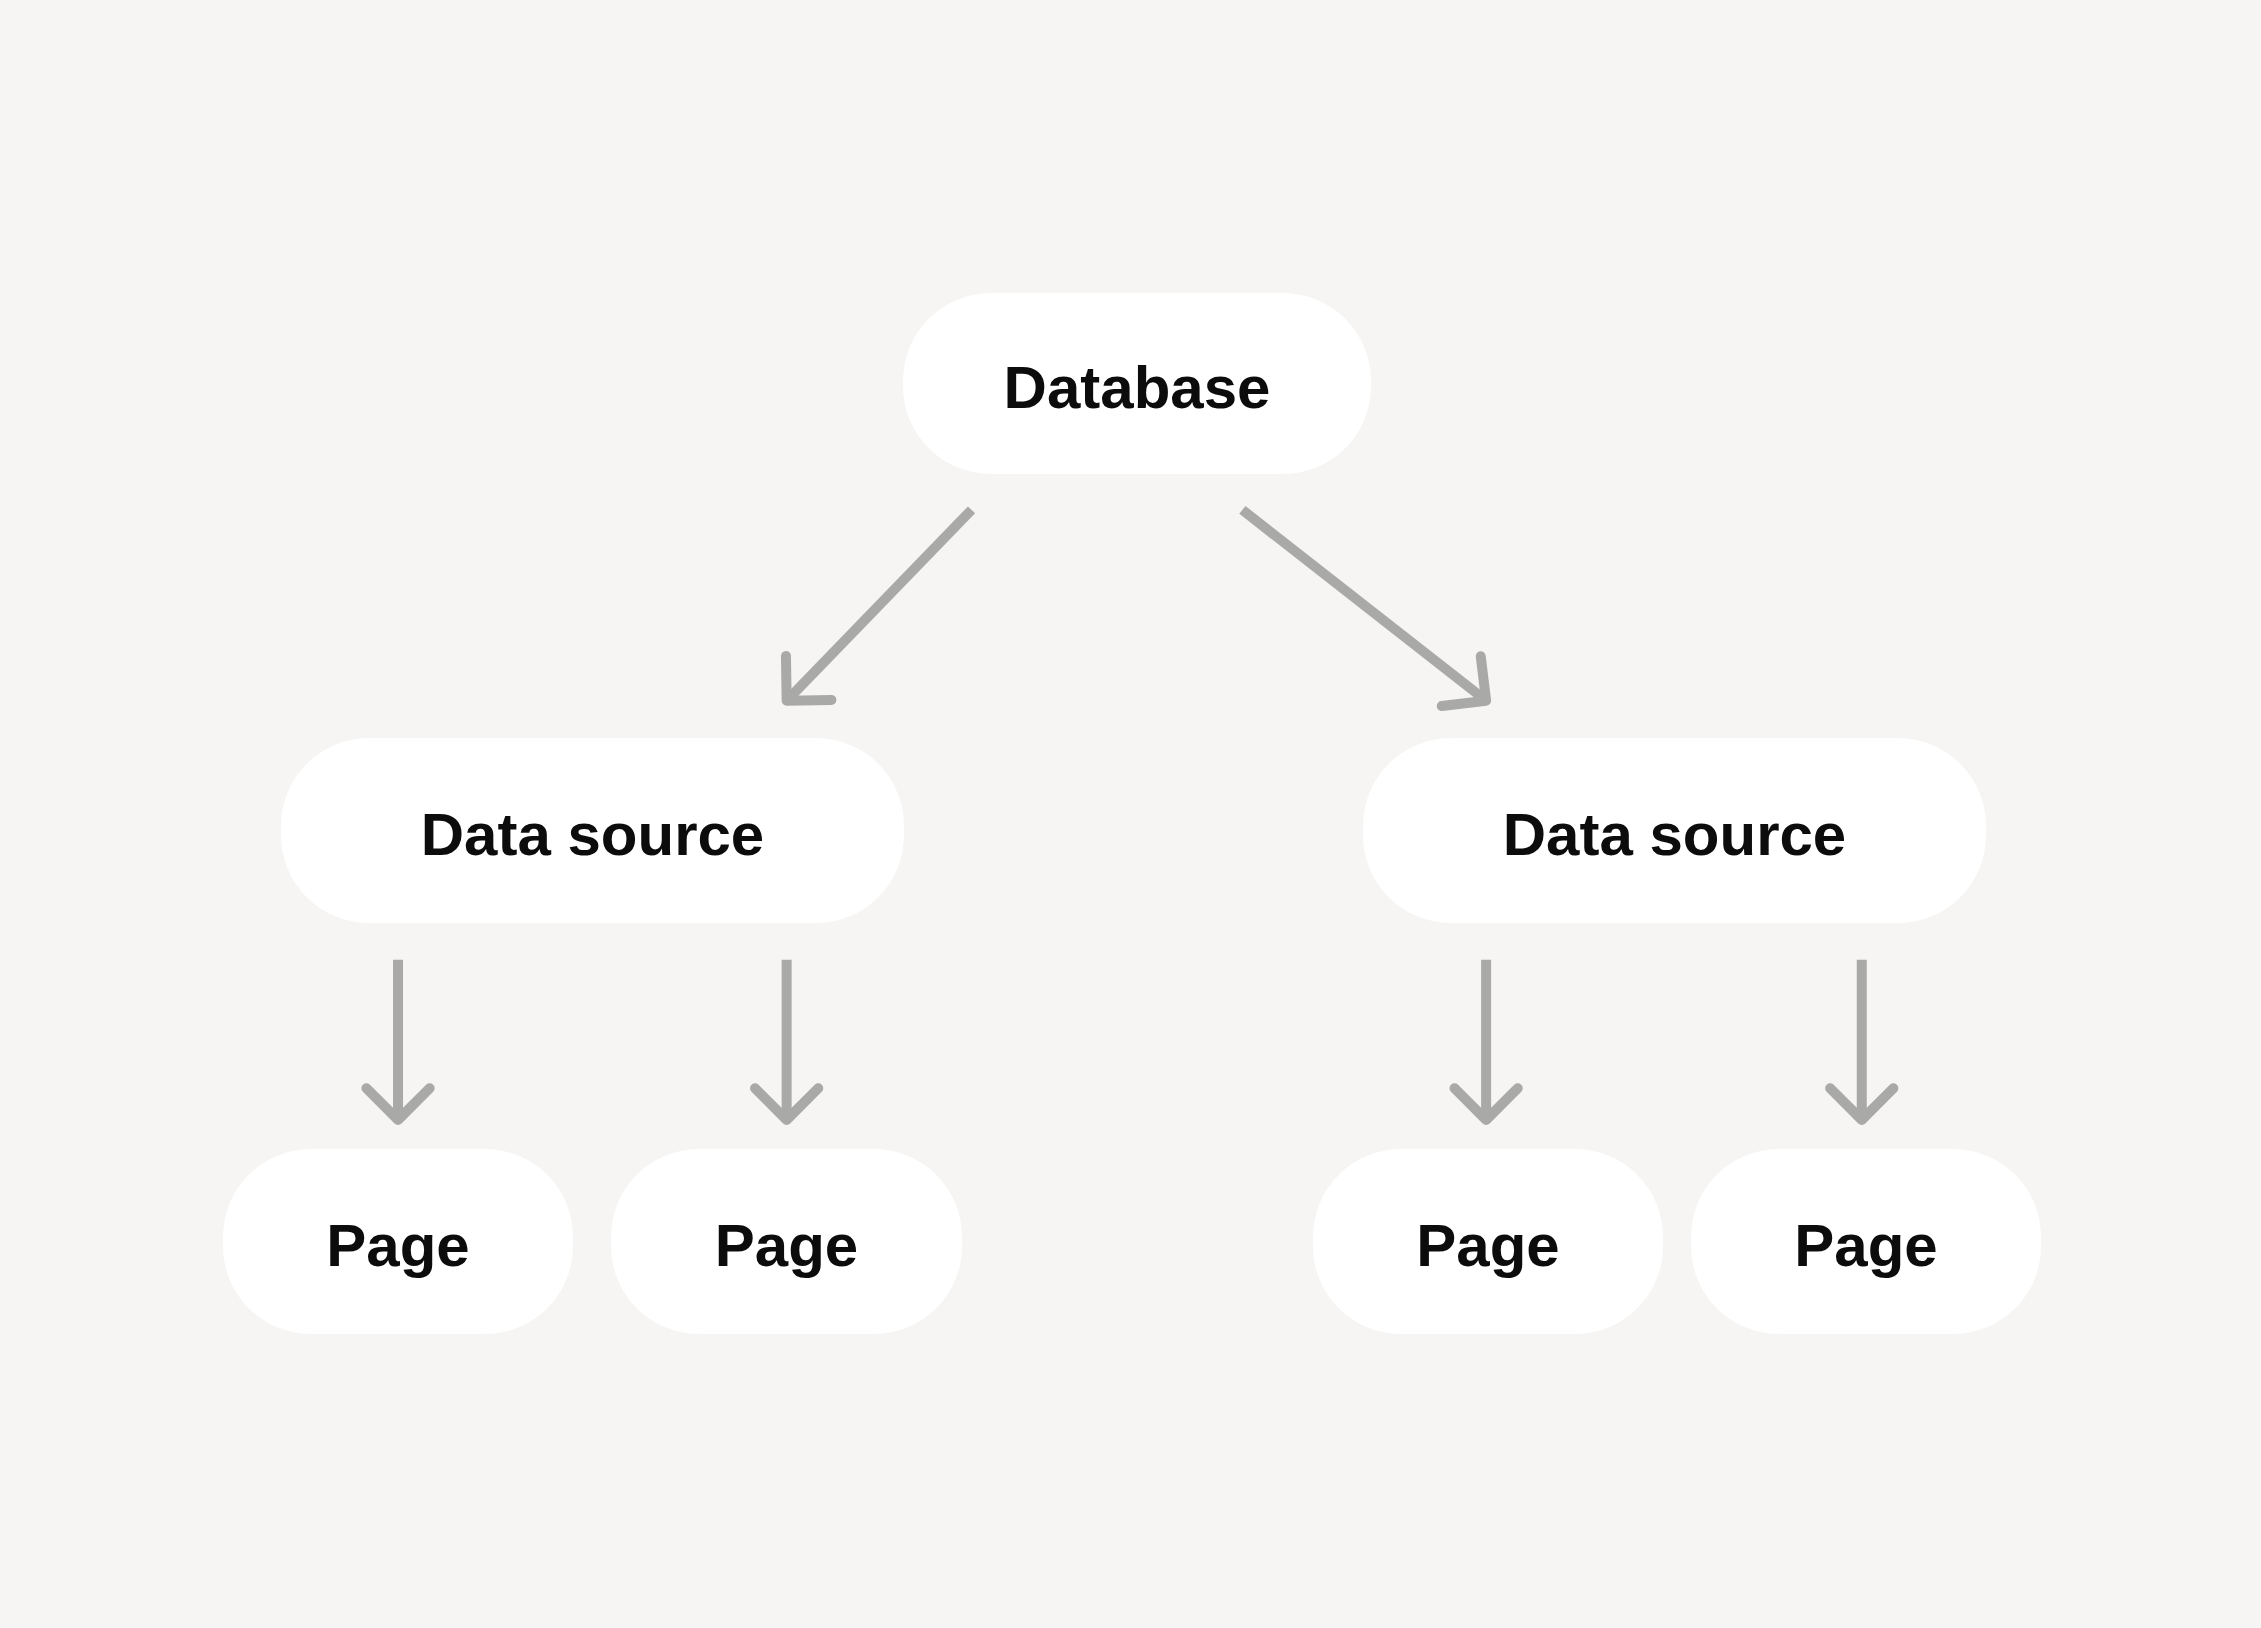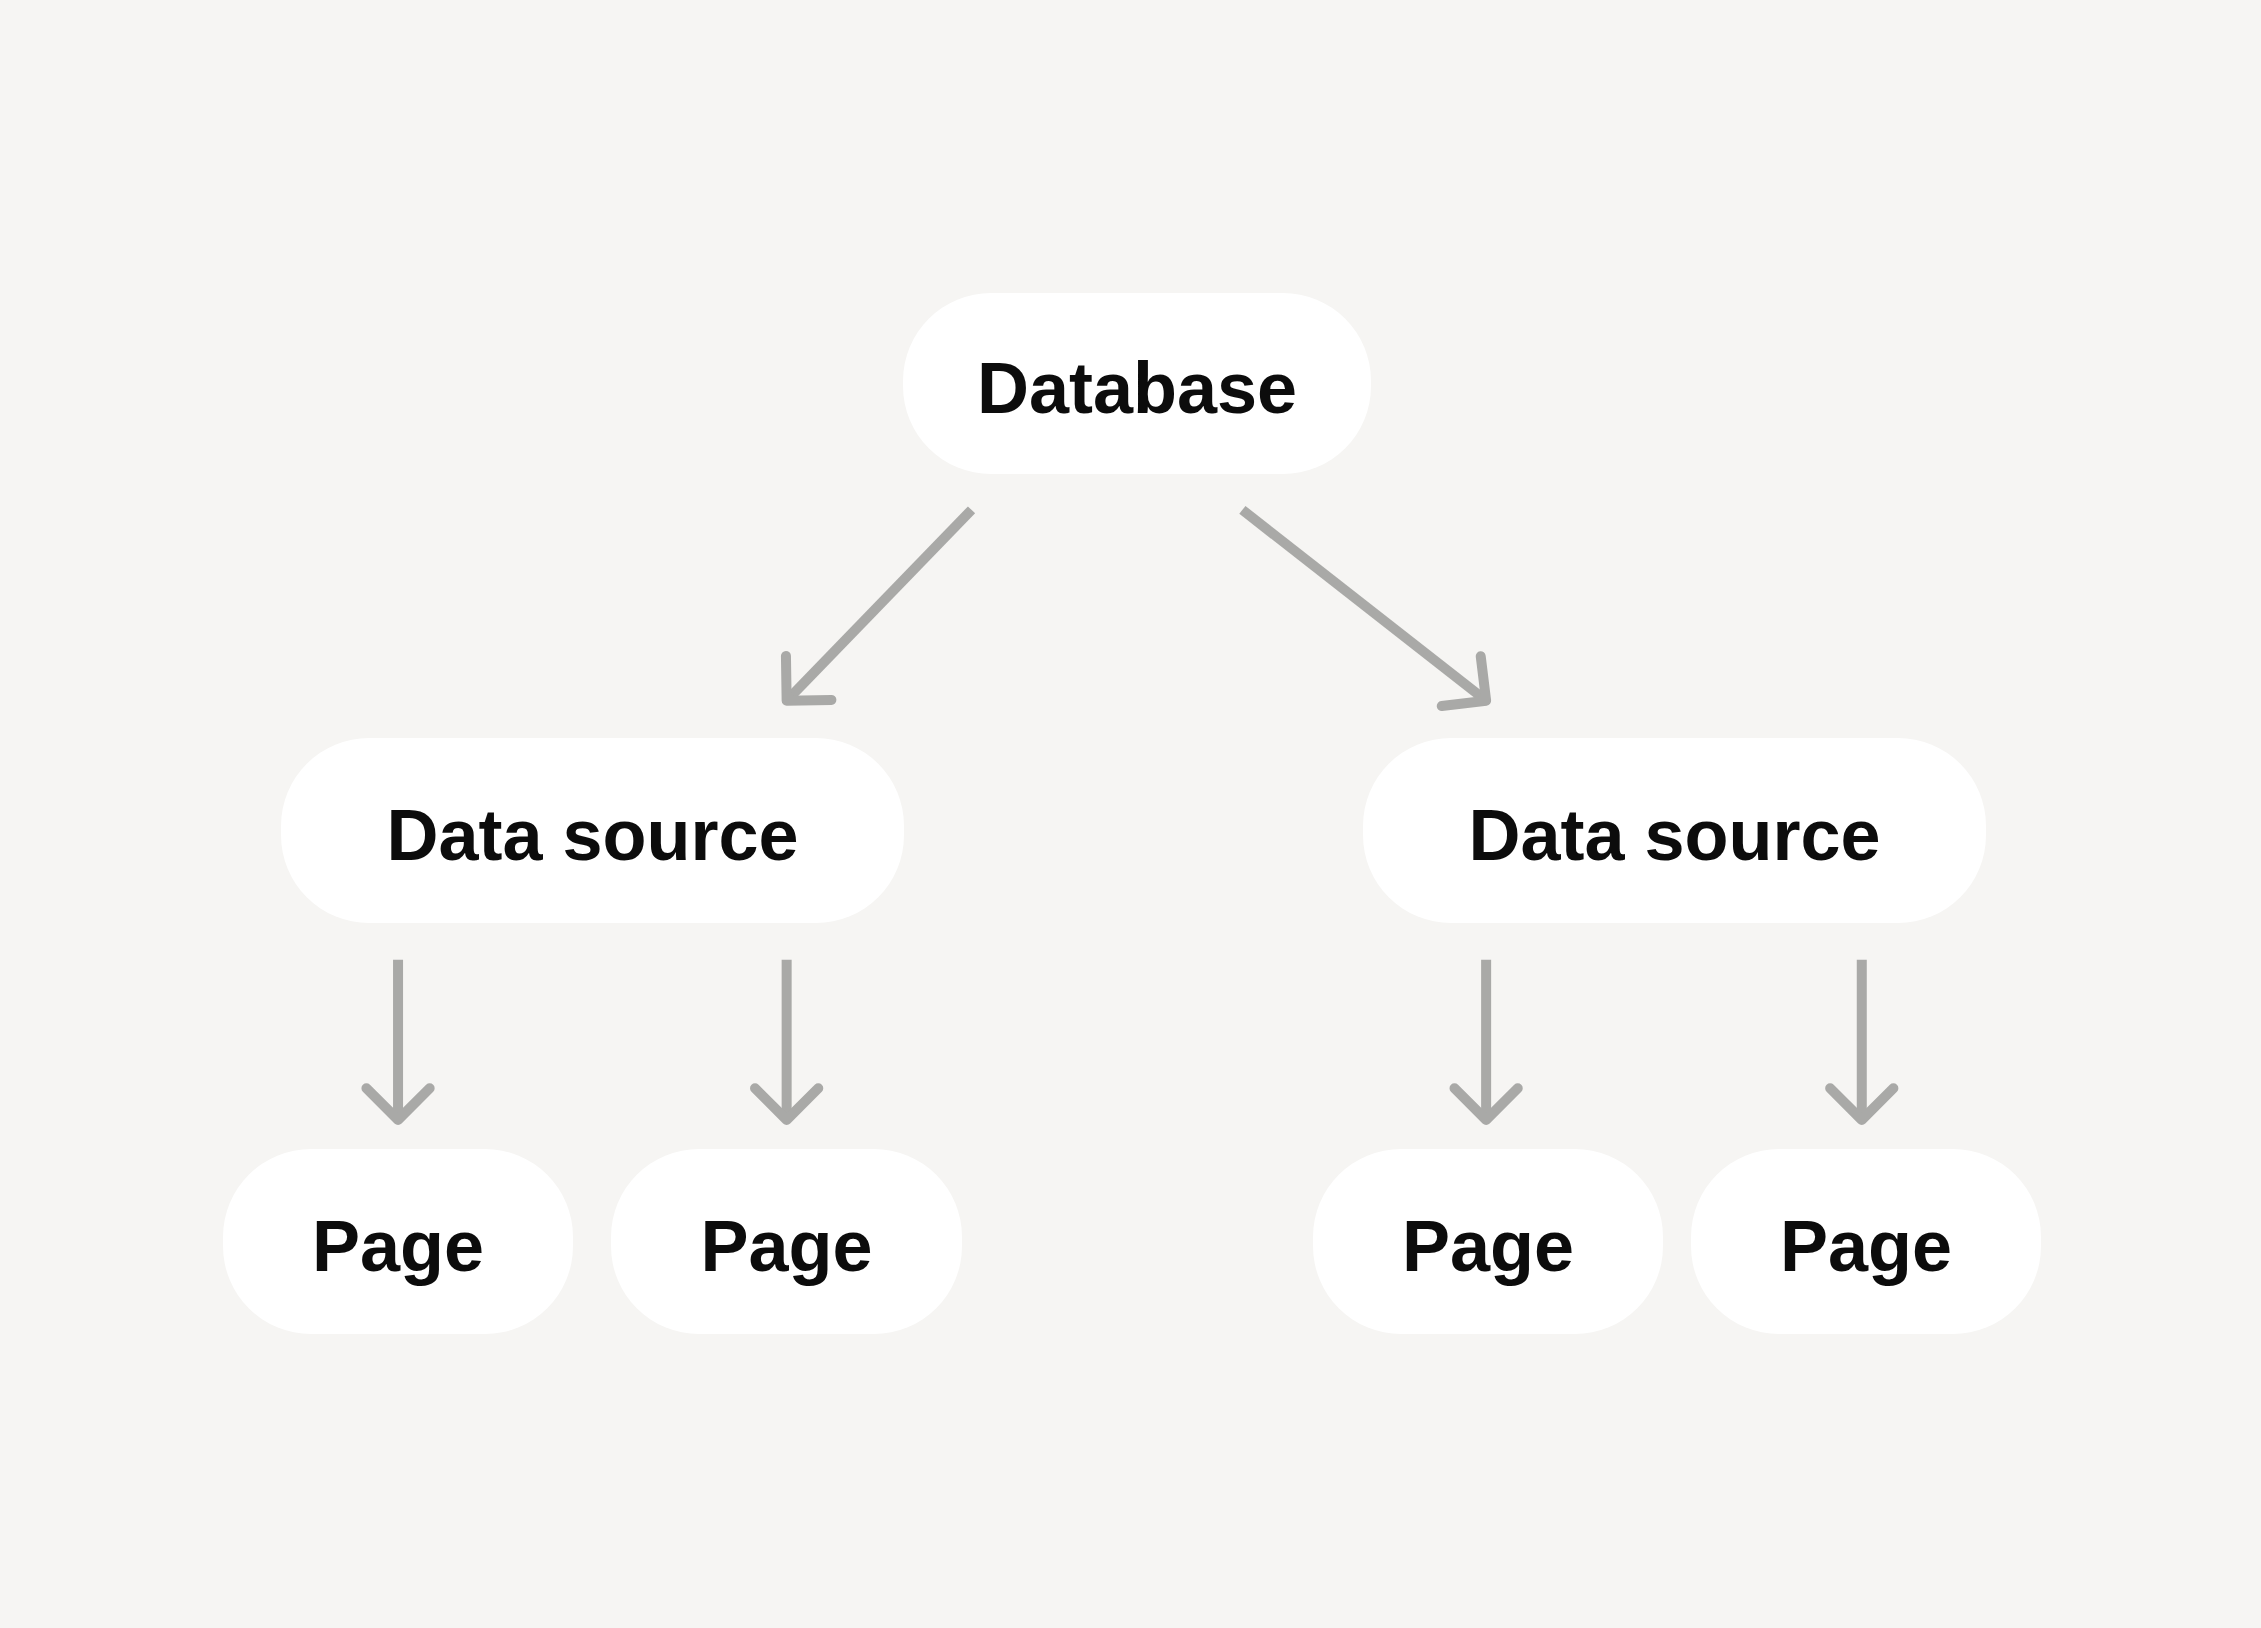--- a/index.html
+++ b/index.html
@@ -43,21 +43,21 @@
   .node {
     position: absolute;
     background: var(--node-fill, #ffffff);
     border-radius: 88px;
     display: flex;
     align-items: center;
     justify-content: center;
   }
   .node-label {
     color: var(--text, #0c0c0c);
-    font-size: 72px;
+    font-size: 60px;
     font-weight: 700;
     line-height: 1;
     letter-spacing: 0px;
     white-space: nowrap;
     transform: translateY(3.5px);
   }
 </style>
 </head>
 <body>
 

